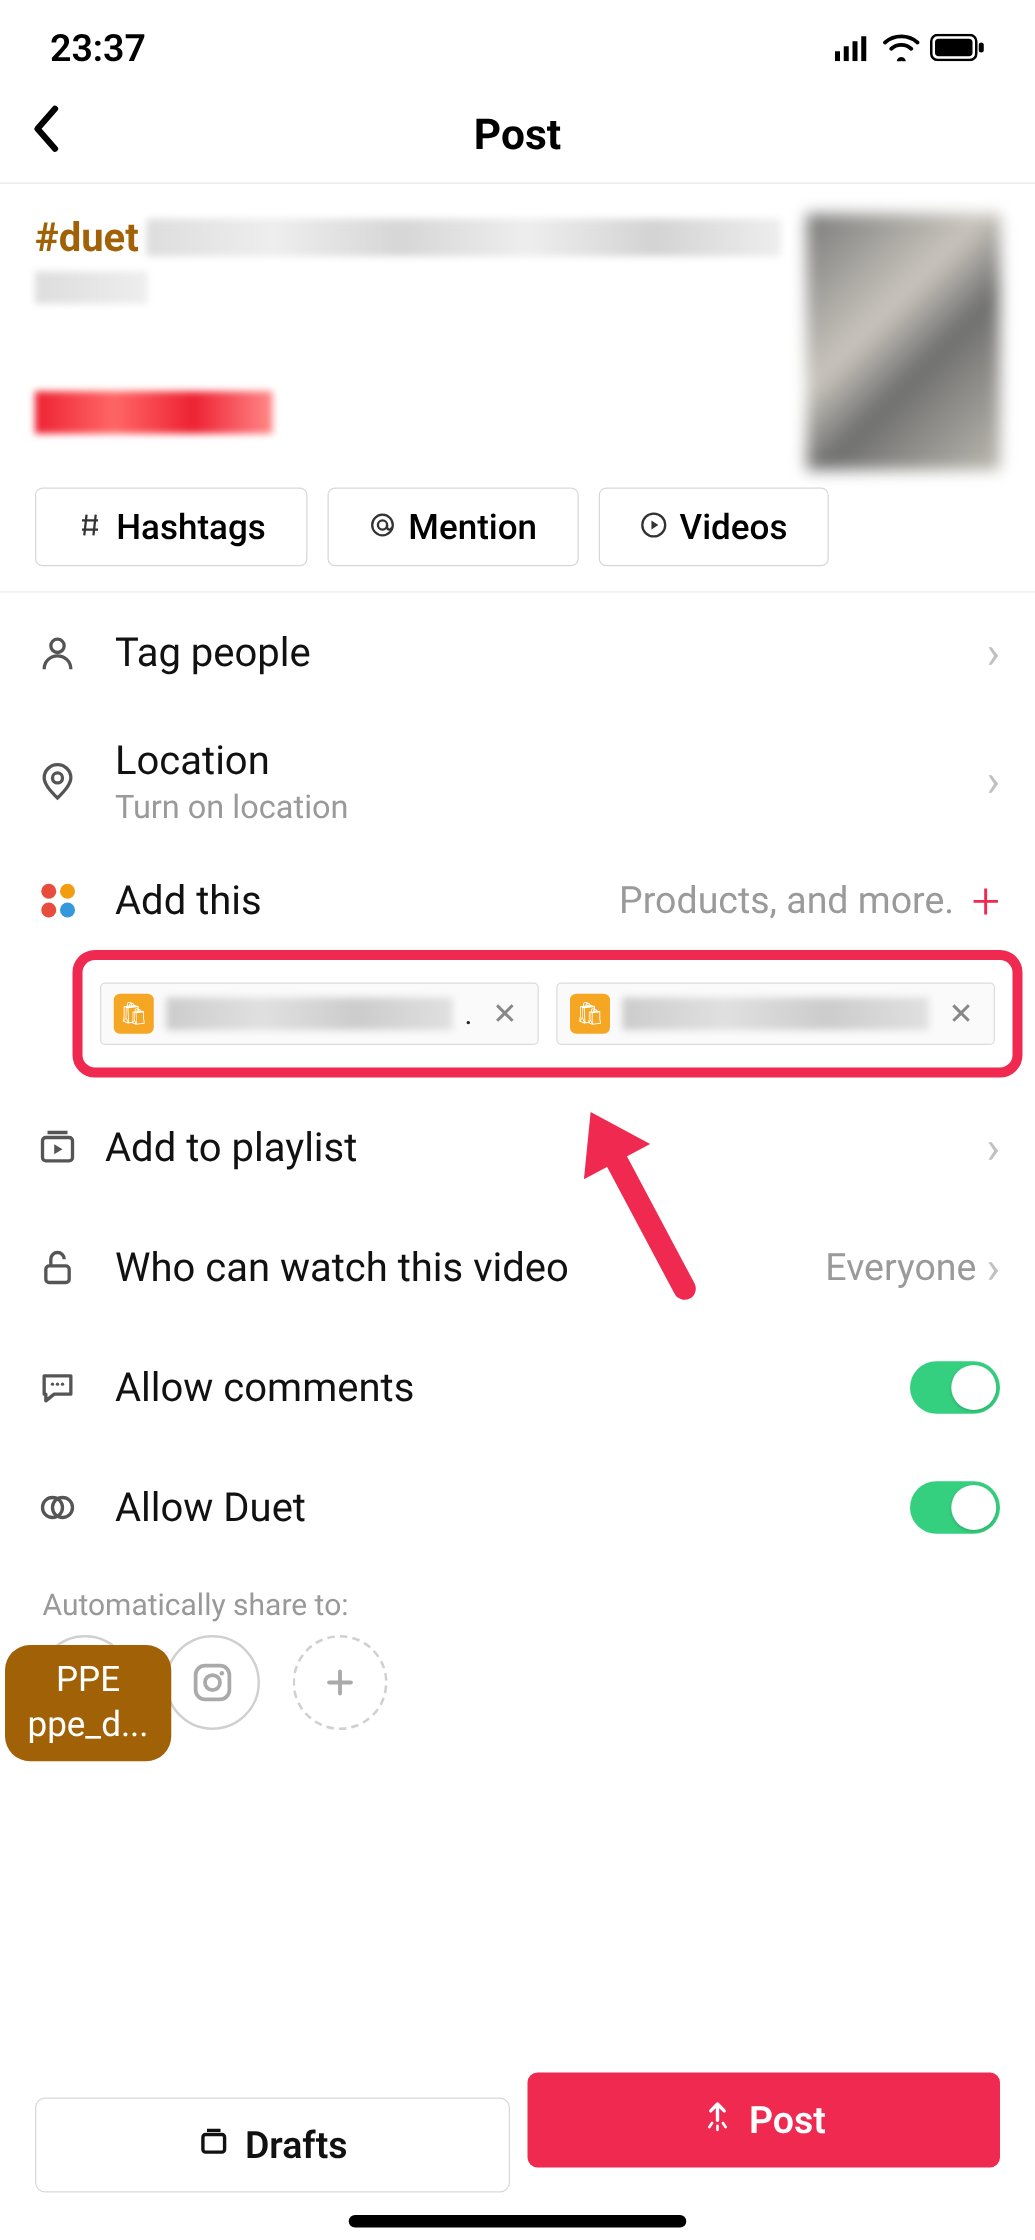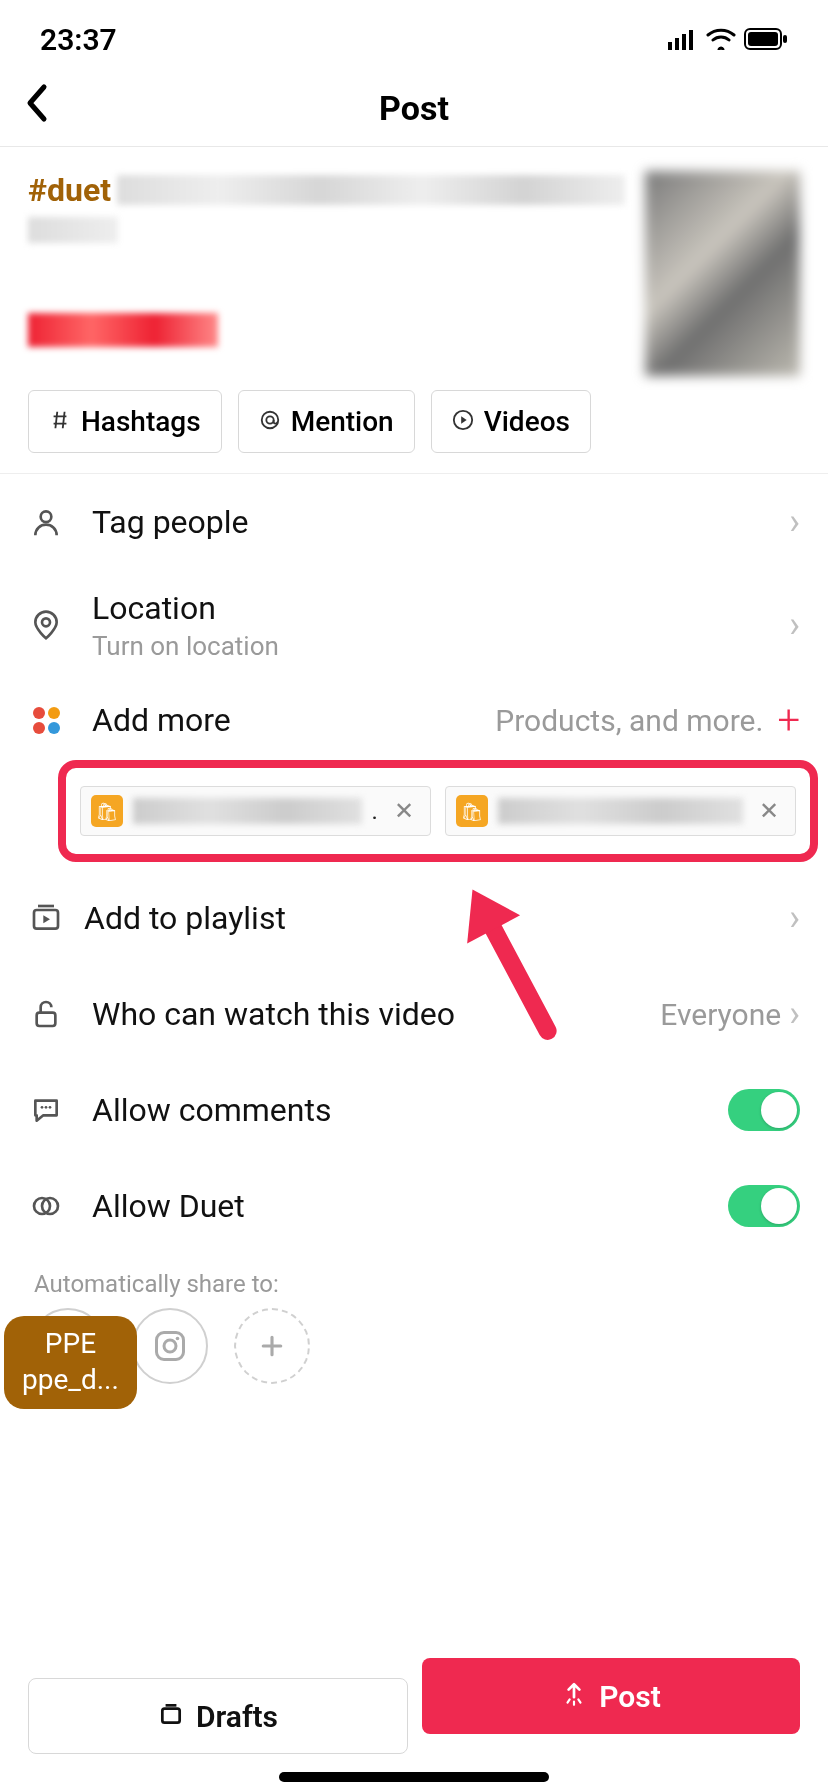--- a/index.html
+++ b/index.html
@@ -15,21 +15,21 @@
 .compose { display: flex; padding: 24px 28px 14px; gap: 20px; }
 .compose-text { flex: 1; }
 .caption-line { display: flex; align-items: center; gap: 6px; }
 .hashtag { font-size: 32px; font-weight: 700; color: #a16207; }
 .blur-strip { background: linear-gradient(90deg,#ddd,#eee,#d6d6d6,#eee,#d3d3d3,#eee); height: 30px; filter: blur(3px); border-radius: 2px; }
 .blur-small { width: 90px; height: 26px; background: linear-gradient(90deg,#ddd,#eee); filter: blur(3px); margin-top: 8px; }
 .blur-red { width: 190px; height: 34px; background: linear-gradient(90deg,#e23,#f66,#e23,#f88); filter: blur(3px); margin-top: 70px; }
 .thumb { width: 155px; height: 205px; background: linear-gradient(135deg,#7a7a7a,#c9c5bd 40%,#6f6f6f 60%,#bcb9b0); filter: blur(6px); }
 
 .chip-row { display: flex; gap: 16px; padding: 0 28px 20px; }
-.chip { border: 1.5px solid #d8d8d8; border-radius: 6px; padding: 14px 20px; display: flex; align-items: center; gap: 10px; font-size: 28px; font-weight: 500; }
+.chip { border: 1.5px solid #d8d8d8; border-radius: 6px; padding: 14px 32px; display: flex; align-items: center; gap: 10px; font-size: 28px; font-weight: 500; }
 
 .section-divider { height: 1px; background: #eee; }
 
 .row { display: flex; align-items: center; padding: 0 28px; min-height: 96px; gap: 28px; }
 .row-icon { width: 36px; display: flex; justify-content: center; color: #555; }
 .row-icon svg { width: 32px; height: 32px; }
 .row-body { flex: 1; }
 .row-label { font-size: 32px; color: #111; }
 .row-sub { font-size: 26px; color: #9a9a9a; margin-top: 4px; }
 .row-right { display: flex; align-items: center; gap: 8px; font-size: 30px; color: #9a9a9a; }
@@ -182,21 +182,21 @@
 <div class="row" style="min-height:80px;">
   <div class="row-icon">
     <div class="addlink-icon">
         <span></span>
         <span></span>
         <span></span>
         <span></span>
       </div>
   </div>
   <div class="row-body">
-      <div class="row-label">Add more</div>
+      <div class="row-label">Add this</div>
     </div>
   <div class="row-right">
     <span>Products, and more.</span>
     <span class="plus-red">+</span>
   </div>
 </div>
 
 <div class="link-box">
   <div class="link-chip">
     <div class="bag">🛍</div>

